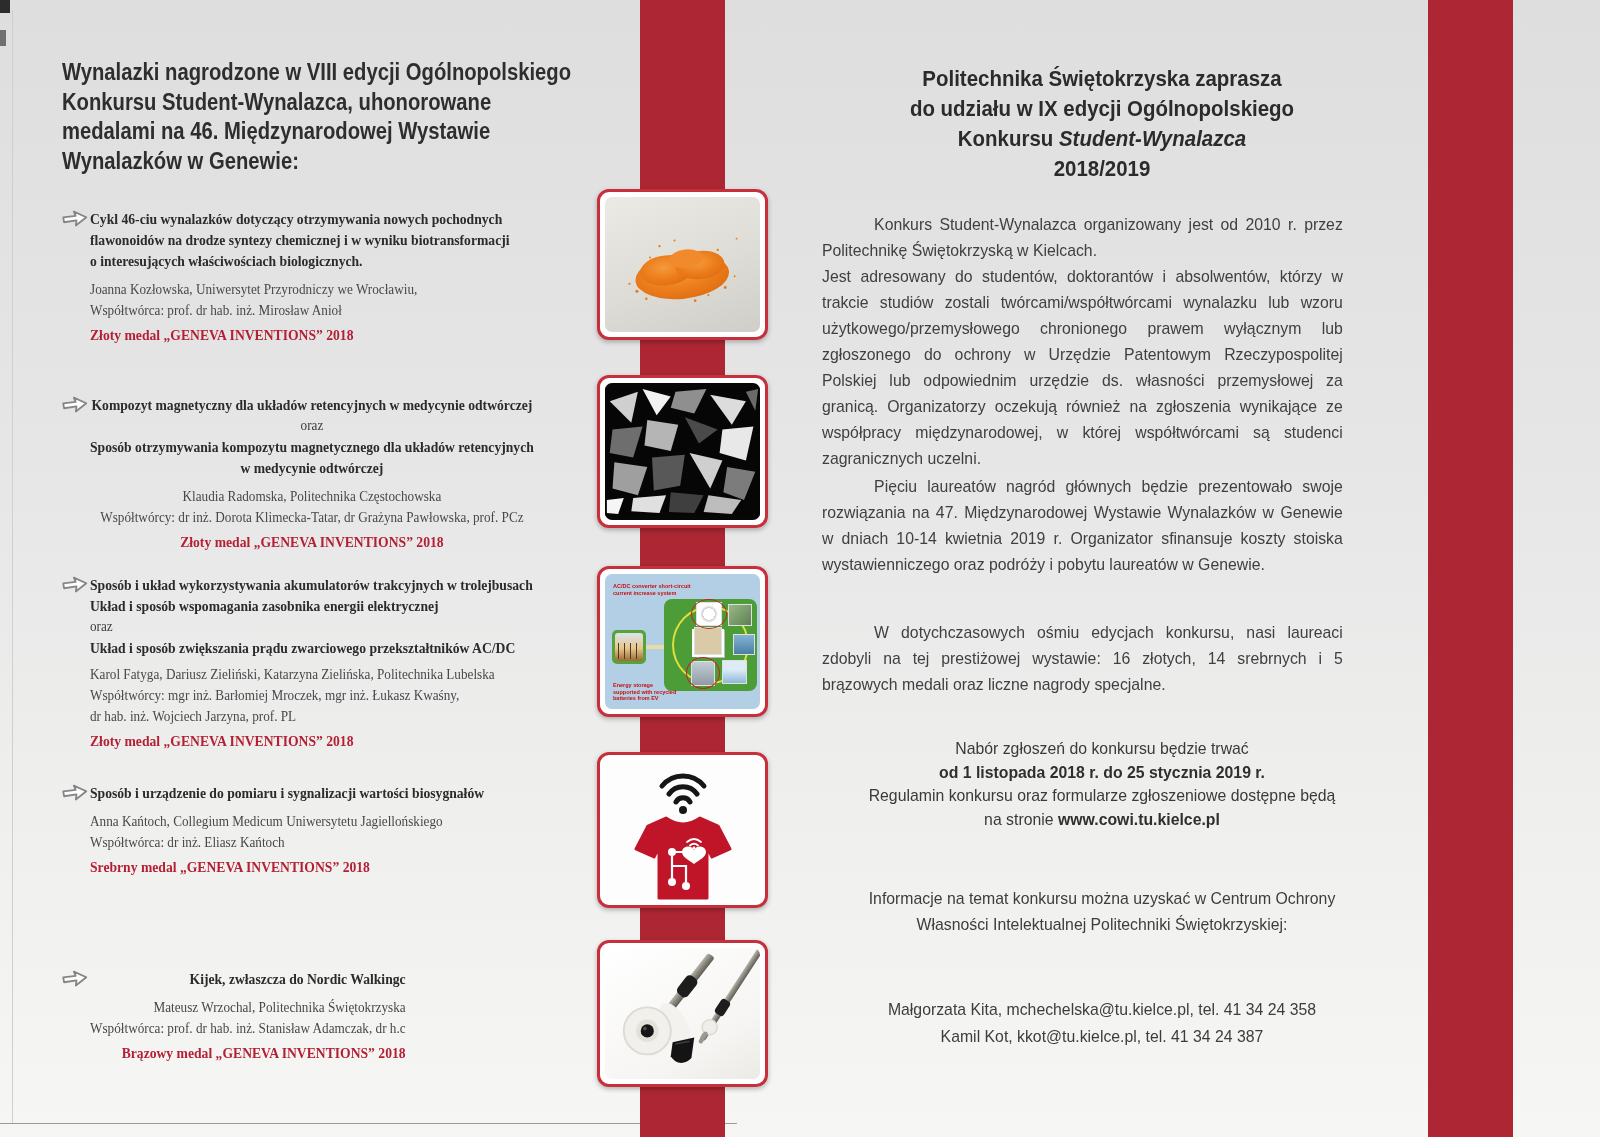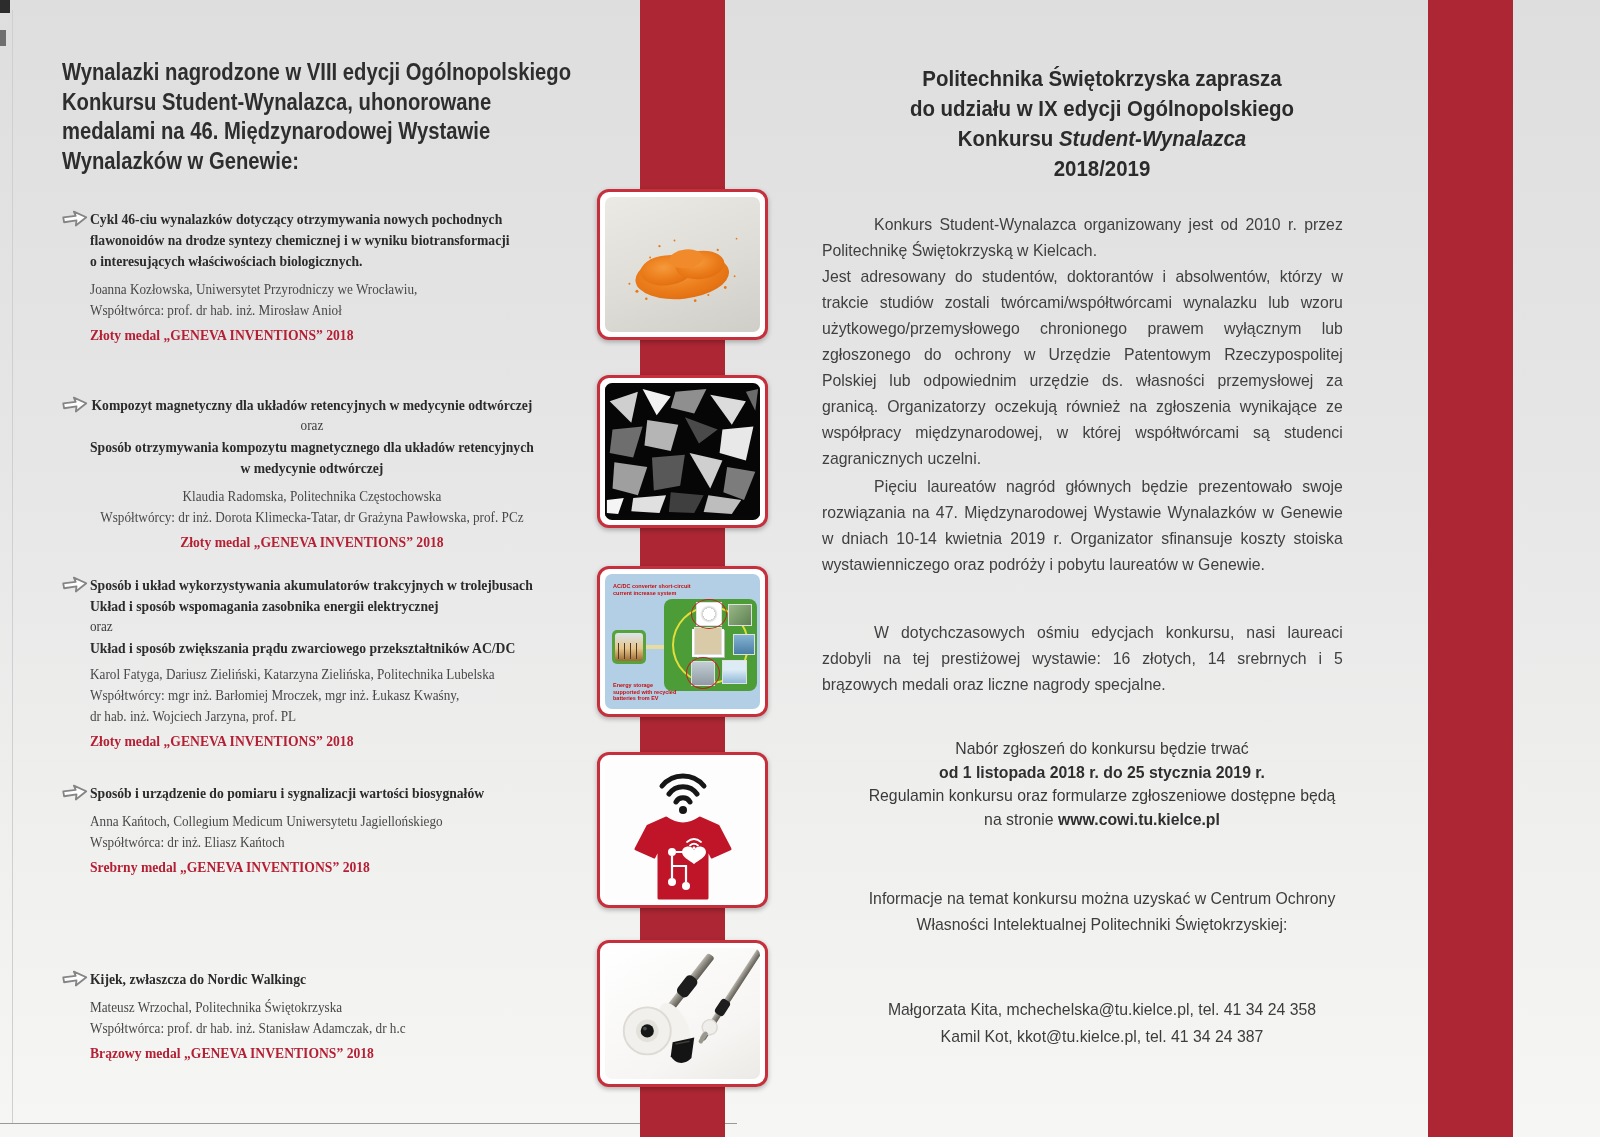--- a/index.html
+++ b/index.html
@@ -25,21 +25,21 @@
     transform:scaleX(.88);transform-origin:left top;white-space:nowrap;
   }
   .entry{position:absolute;left:62px;font-family:Liberation Serif, serif;}
   .entry .arrow{position:absolute;left:0;top:2px;transform:rotate(-4deg);}
   .entry .etext{margin-left:28px;transform:scaleX(.88);transform-origin:left top;}
   .t-line{font-size:15.5px;line-height:21px;font-weight:700;color:#2b2b2b;white-space:nowrap;}
   .oraz{font-size:15px;line-height:21px;color:#3c3c3c;white-space:nowrap;}
   .people{margin-top:8px;}
   .p-line{font-size:15px;line-height:21px;color:#484848;white-space:nowrap;}
   .medal{margin-top:3px;font-size:15.5px;line-height:22px;font-weight:700;color:#b41f33;white-space:nowrap;}
-  .e1{top:208px;} .e2{top:394px;text-align:center;} .e3{top:574px;} .e4{top:782px;} .e5{top:968px;}
+  .e1{top:208px;} .e2{top:394px;text-align:center;} .e3{top:574px;} .e4{top:782px;} .e5{top:968px;text-align:right;}
 
   
   .frame{position:absolute;left:597px;width:165px;background:#fff;border:3px solid #c5303c;border-radius:12px;box-shadow:0 2px 5px rgba(0,0,0,.28);}
   .frame-inner{position:absolute;inset:5px;border-radius:7px;overflow:hidden;}
   .f1{top:189px;height:145px;} .f2{top:375px;height:147px;} .f3{top:566px;height:145px;}
   .f4{top:752px;height:150px;} .f5{top:940px;height:141px;}
   .f1 .frame-inner{background:linear-gradient(160deg,#eceae5 0%,#dedcd6 55%,#d0cec8 100%);}
   .f2 .frame-inner{background:#070707;}
   .f3 .frame-inner{background:#b3cfe6;}
   .f4 .frame-inner{background:#fdfdfd;}

